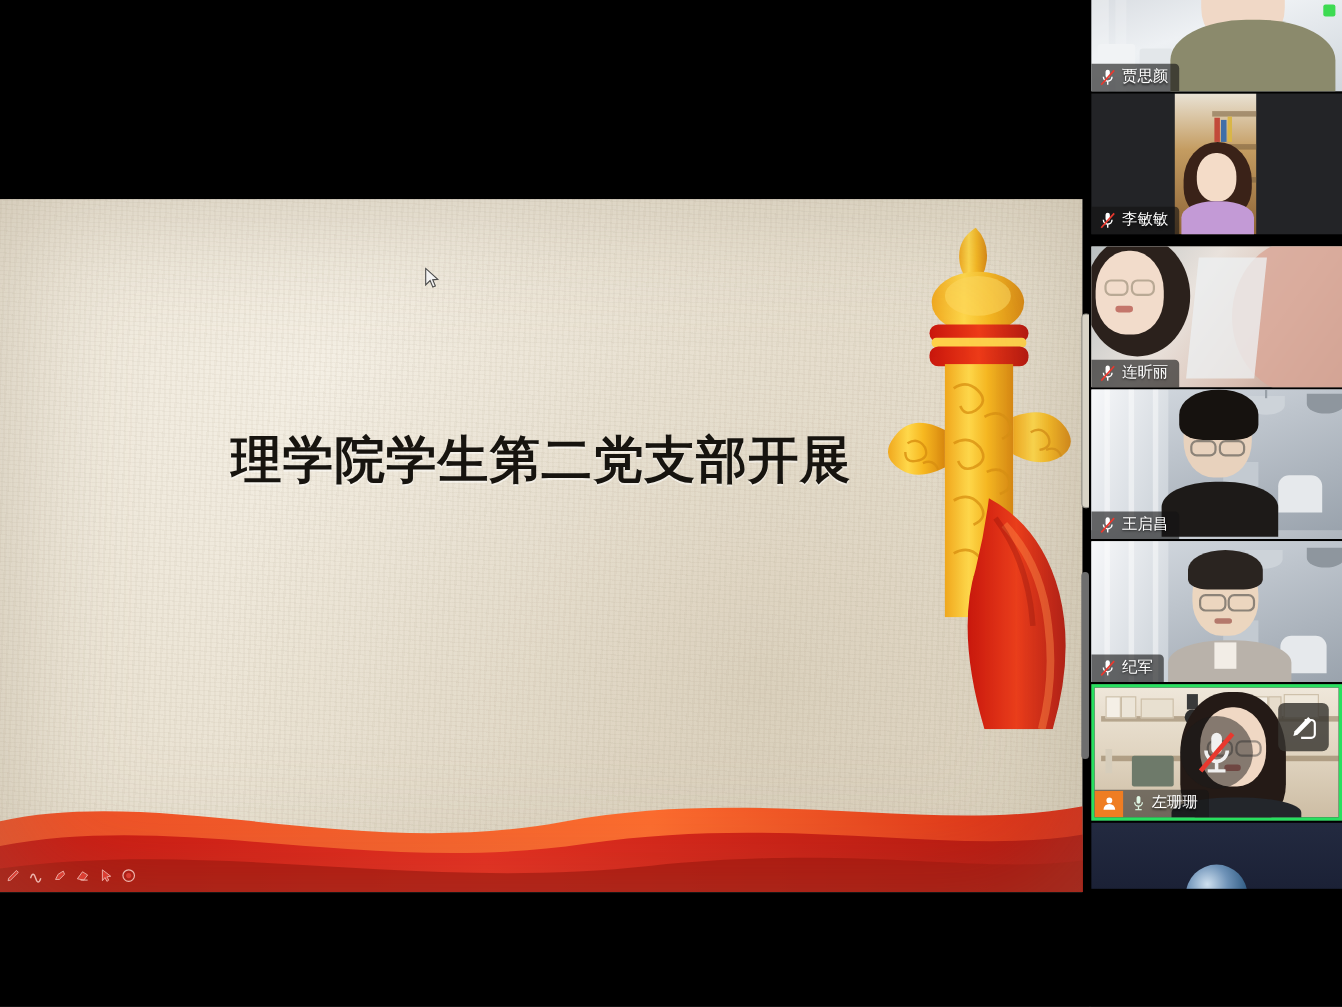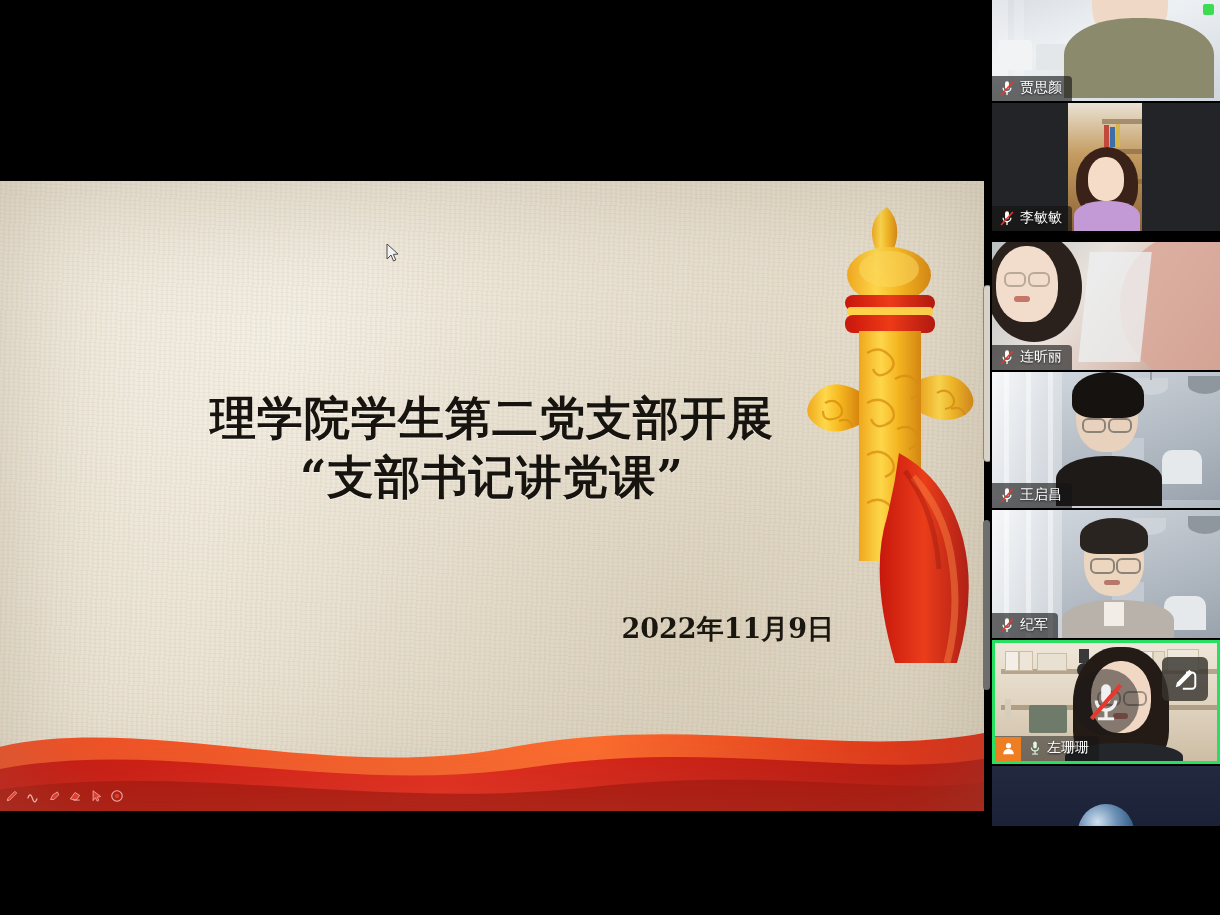--- a/index.html
+++ b/index.html
@@ -152,24 +152,22 @@
           </g>
 
           <path d="M98 250 q48 26 64 86 q14 56 -6 124 l-62 0 q-26 -88 -8 -146 q8 -32 12 -64z" fill="url(#redc)"></path>
           <path d="M112 274 q34 36 40 92 q6 48 -6 94" fill="none" stroke="#ff7a3a" stroke-width="7" opacity=".55"></path>
           <path d="M104 268 q30 40 34 98" fill="none" stroke="#8e0b06" stroke-width="5" opacity=".35"></path>
         </svg>
       </div>
 
       <div class="slide-title">
         <span class="l1">理学院学生第二党支部开展</span>
-        <span class="l2">“支部书记讲党课”</span>
-      </div>
-
-      <div class="slide-date">2022年11月9日</div>
+      </div>
+
 
       <div class="ribbon">
         <svg viewBox="0 0 1000 130" preserveAspectRatio="none" xmlns="http://www.w3.org/2000/svg">
           <defs>
             <linearGradient id="rb1" x1="0" y1="0" x2="1" y2="0">
               <stop offset="0%" stop-color="#c5120b"></stop>
                 <stop offset="45%" stop-color="#e8281a"></stop>
               <stop offset="100%" stop-color="#b00f08"></stop>
             </linearGradient>
             <linearGradient id="rb2" x1="0" y1="0" x2="1" y2="0">
@@ -227,21 +225,21 @@
 
     <div class="cursor">
       <svg viewBox="0 0 14 20" xmlns="http://www.w3.org/2000/svg">
         <path d="M1 1 L1 16 L5 12 L7.5 18 L9.8 17 L7.4 11.4 L12 11 Z" fill="#f2f2f2" stroke="#4a4a4a" stroke-width="1"></path>
       </svg>
     </div>
   </div>
 
   <div class="strip">
 
-    <div class="tile bg-office" style="height:101px;">
+    <div class="tile bg-office" style="height:83px;">
       <div class="video">
         <div class="winbar" style="left:0;top:0;width:16px;height:83px;opacity:.5;"></div>
         <div class="winbar" style="left:22px;top:0;width:10px;height:83px;opacity:.35;"></div>
         <div style="position:absolute;left:6px;top:40px;width:34px;height:30px;background:#f1f3f5;border-radius:3px 3px 0 0;"></div>
         <div style="position:absolute;left:44px;top:44px;width:30px;height:26px;background:#e3e7ea;border-radius:3px 3px 0 0;"></div>
         <div class="p-head" style="left:100px;top:-40px;width:76px;height:84px;background:#f0d8c6;"></div>
         <div class="p-body" style="left:72px;top:18px;width:150px;height:80px;background:#8b8a6c;"></div>
         <div style="position:absolute;right:6px;top:4px;width:11px;height:11px;background:#3ddb52;border-radius:2px;"></div>
       </div>
       <div class="namebar">

